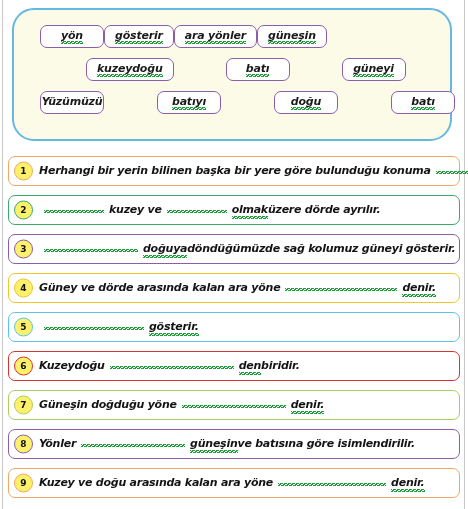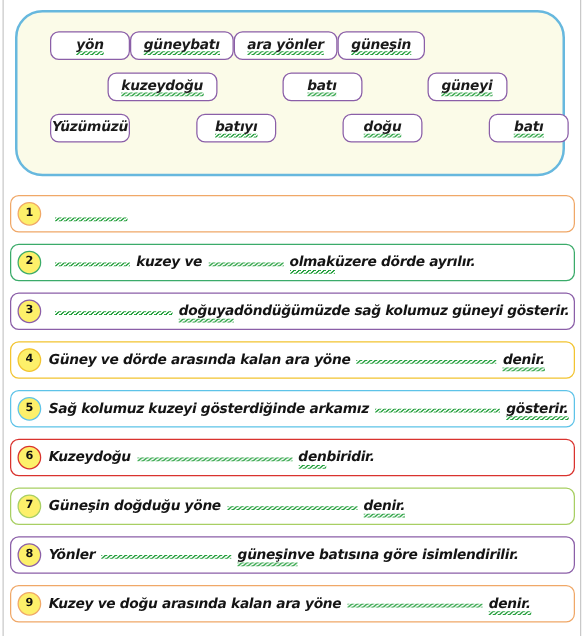--- a/index.html
+++ b/index.html
@@ -163,21 +163,21 @@
 
 <div class="page-rule-left"></div>
 <div class="page-rule-right"></div>
 
 <div class="wordbank">
   <div class="wb-row r1">
       <div class="chip">
         <span class="chip-text sq">yön</span>
       </div>
       <div class="chip">
-        <span class="chip-text sq">güneybatı</span>
+        <span class="chip-text sq">gösterir</span>
       </div>
       <div class="chip">
         <span class="chip-text sq">ara yönler</span>
       </div>
       <div class="chip">
         <span class="chip-text sq">güneşin</span>
       </div>
     </div>
   <div class="wb-row r2">
       <div class="chip">
@@ -203,20 +203,21 @@
       <div class="chip">
         <span class="chip-text sq">batı</span>
       </div>
     </div>
 </div>
 
 <div class="q-list">
     <div class="q-row" style="border-color: rgb(240, 168, 104);">
       <div class="q-num" style="border-color: rgb(240, 168, 104);">1</div>
       <div class="q-text">
+        <span class="seg">Herhangi bir yerin bilinen başka bir yere göre bulunduğu konuma</span>
         <span class="blank" style="width: 58px;"></span>
       </div>
     </div>
     <div class="q-row" style="border-color: rgb(59, 171, 106);">
       <div class="q-num" style="border-color: rgb(59, 171, 106);">2</div>
       <div class="q-text">
         <span class="blank" style="width: 60px;"></span>
         <span class="seg">kuzey ve</span>
         <span class="blank" style="width: 60px;"></span>
         <span class="seg sq-word">olmak</span>
@@ -235,21 +236,20 @@
       <div class="q-num" style="border-color: rgb(242, 196, 49);">4</div>
       <div class="q-text">
         <span class="seg">Güney ve dörde arasında kalan ara yöne</span>
         <span class="blank" style="width: 112px;"></span>
         <span class="seg sq-word">denir.</span>
       </div>
     </div>
     <div class="q-row" style="border-color: rgb(94, 195, 232);">
       <div class="q-num" style="border-color: rgb(94, 195, 232);">5</div>
       <div class="q-text">
-        <span class="seg">Sağ kolumuz kuzeyi gösterdiğinde arkamız</span>
         <span class="blank" style="width: 100px;"></span>
         <span class="seg sq-word">gösterir.</span>
       </div>
     </div>
     <div class="q-row" style="border-color: rgb(217, 51, 46);">
       <div class="q-num" style="border-color: rgb(217, 51, 46);">6</div>
       <div class="q-text">
         <span class="seg">Kuzeydoğu</span>
         <span class="blank" style="width: 124px;"></span>
         <span class="seg sq-word">den</span>

